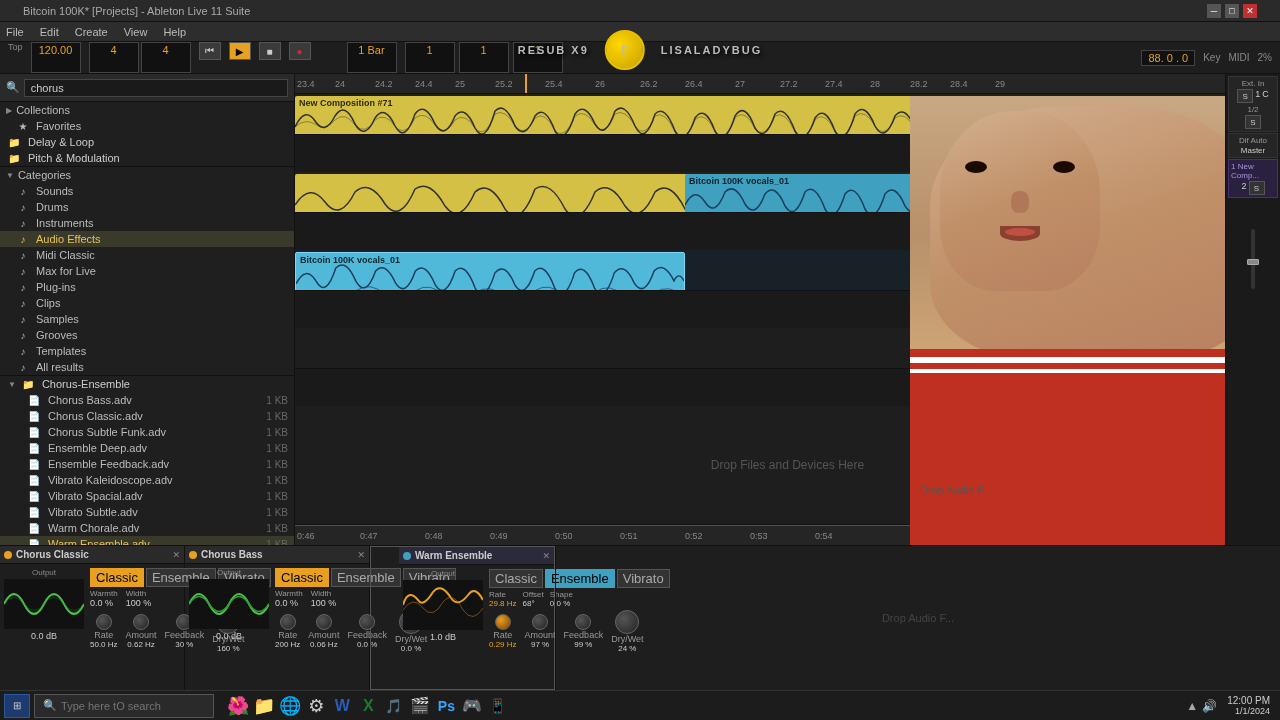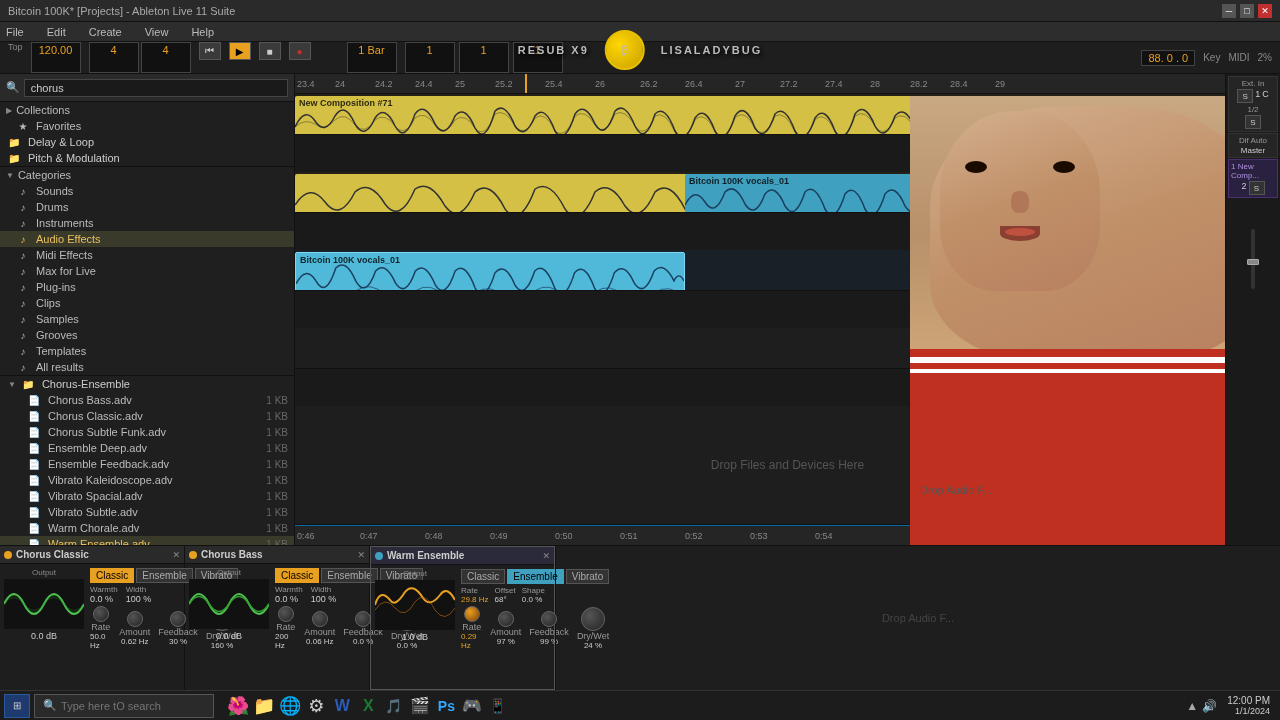--- a/index.html
+++ b/index.html
@@ -5,35 +5,35 @@
     * { margin: 0; padding: 0; box-sizing: border-box; }
     body { width: 1280px; height: 720px; overflow: hidden; background: #1a1a1a; font-family: 'Arial', sans-serif; font-size: 11px; color: #ccc; }
 
     
     #titlebar {
       height: 22px;
       background: #2a2a2a;
       display: flex;
       align-items: center;
       justify-content: space-between;
-      padding: 0 8px;
+      padding: 0 23px;
       border-bottom: 1px solid #111;
     }
     #titlebar .title { font-size: 11px; color: #aaa; }
     #titlebar .win-controls { display: flex; gap: 4px; }
     #titlebar .win-btn { width: 14px; height: 14px; border: none; cursor: pointer; font-size: 9px; display: flex; align-items: center; justify-content: center; background: #555; color: #fff; }
 
     
     #menubar {
       height: 20px;
       background: #2d2d2d;
       display: flex;
       align-items: center;
       padding: 0 6px;
-      gap: 23px;
+      gap: 16px;
       border-bottom: 1px solid #111;
     }
     #menubar span { font-size: 11px; color: #bbb; cursor: pointer; }
 
     
     #transport {
       height: 32px;
       background: #1e1e1e;
       display: flex;
       padding: 0 8px;
@@ -210,21 +210,21 @@
       padding: 0 4px;
       gap: 4px;
       border-bottom: 1px solid #111;
     }
     .device-title { font-size: 10px; color: #ccc; font-weight: bold; }
     .device-led { width: 8px; height: 8px; border-radius: 50%; background: #e8a020; }
     .device-body { flex: 1; padding: 4px; display: flex; flex-direction: column; gap: 3px; }
     .device-waveform { height: 50px; background: #111; position: relative; overflow: hidden; }
     .device-tabs { display: flex; gap: 2px; }
     .device-tab {
-      font-size: 10px;
+      font-size: 13px;
       padding: 1px 5px;
       background: #333;
       border: 1px solid #555;
       cursor: pointer;
       color: #aaa;
     }
     .device-tab.active { background: #e8a020; color: #000; border-color: #e8a020; }
     .device-tab.active-blue { background: #40a0c0; color: #000; border-color: #40a0c0; }
     .device-knob-row { display: flex; align-items: center; gap: 8px; font-size: 9px; color: #999; }
     .knob {
@@ -520,21 +520,21 @@
           <div class="sidebar-item">
             <span class="item-icon">♪</span>
             <span>Instruments</span>
           </div>
           <div class="sidebar-item selected">
             <span class="item-icon">♪</span>
             <span>Audio Effects</span>
           </div>
           <div class="sidebar-item">
             <span class="item-icon">♪</span>
-            <span>Midi Effects</span>
+            <span>Midi Classic</span>
           </div>
           <div class="sidebar-item">
             <span class="item-icon">♪</span>
             <span>Max for Live</span>
           </div>
           <div class="sidebar-item">
             <span class="item-icon">♪</span>
             <span>Plug-ins</span>
           </div>
           <div class="sidebar-item">
@@ -899,21 +899,21 @@
                 <div class="knob" style="width:24px;height:24px;"></div>
                 <span>Dry/Wet</span>
                 <span style="font-size:8px;color:#ccc;">0.0 %</span>
               </div>
             </div>
           </div>
         </div>
       </div>
     </div>
 
-    <div class="device-unit" style="border:1px solid #555;">
+    <div class="device-unit" style="border:1px solid #555;padding-left:28px;">
       <div class="device-header" style="background:#2a2a3a;">
         <div class="device-led" style="background:#40a0c0;"></div>
         <span class="device-title">Warm Ensemble</span>
         <span style="margin-left:auto;font-size:9px;color:#888;">✕</span>
       </div>
       <div class="device-body">
         <div style="display:flex;align-items:flex-start;gap:6px;">
           <div style="display:flex;flex-direction:column;align-items:center;gap:2px;">
             <span style="font-size:8px;color:#888;">Output</span>
             <div class="device-waveform" style="width:80px;height:50px;">

